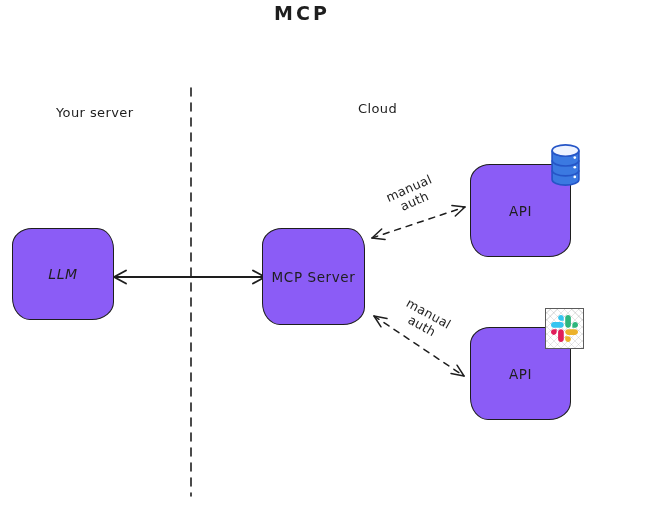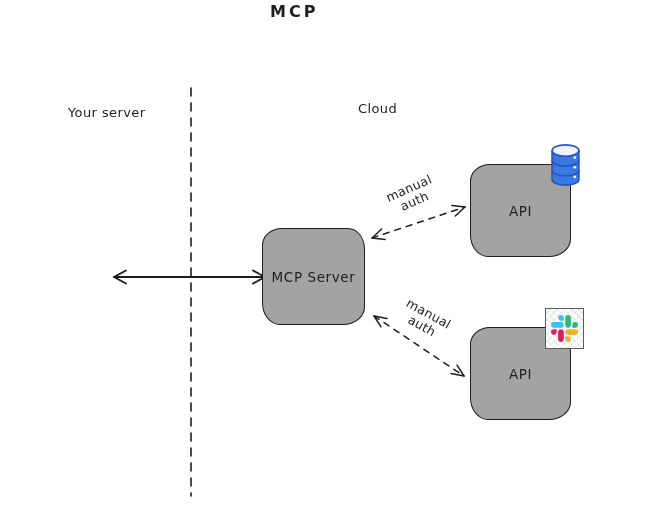--- a/index.html
+++ b/index.html
@@ -3,28 +3,28 @@
 <meta charset="utf-8">
 <style>
   html,body{margin:0;padding:0;background:#ffffff;}
   .canvas{
     position:relative;width:648px;height:507px;background:#ffffff;overflow:hidden;
     font-family:"DejaVu Sans",sans-serif;color:#1e1e1e;
   }
   .abs{position:absolute;}
   svg.overlay{position:absolute;left:0;top:0;width:648px;height:507px;pointer-events:none;}
   .title{
-    left:270px;top:2px;width:64px;
-    font-size:16px;font-weight:bold;letter-spacing:3px;
+    left:270px;top:2px;width:64px;text-align:center;
+    font-size:19px;font-weight:bold;letter-spacing:3px;
   }
   .region-label{font-size:13px;letter-spacing:.4px;}
-  .your-server{left:68px;top:105px;}
+  .your-server{left:56px;top:105px;}
   .cloud{left:358px;top:101px;}
   .node{
-    position:absolute;border:1.7px solid #1e1e1e;background:#a3a3a3;
+    position:absolute;border:1.7px solid #1e1e1e;background:#8b5cf6;
     border-radius:20px 17px 22px 18px / 17px 21px 18px 22px;
     display:flex;align-items:center;justify-content:center;
     font-size:13.5px;letter-spacing:.6px;
   }
   .node-llm{left:12px;top:228px;width:100px;height:90px;font-style:italic;font-size:14px;}
   .node-mcp{left:262px;top:228px;width:101px;height:95px;}
   .node-api-db{left:470px;top:164px;width:99px;height:91px;}
   .node-api-slack{left:470px;top:327px;width:99px;height:91px;}
   .edge-label{font-size:13px;letter-spacing:.3px;}
   .mcp-auth{left:145px;top:254px;width:90px;text-align:center;word-spacing:4px;}
@@ -64,20 +64,23 @@
       <path d="M374,316 L464,376" stroke-dasharray="6 6"></path>
       <path d="M451,373.5 L464,376 L457,365.2"></path>
       <path d="M381,326.8 L374,316 L387,318.5"></path>
     </g>
   </svg>
 
   <div class="abs title">MCP</div>
   <div class="abs region-label your-server">Your server</div>
   <div class="abs region-label cloud">Cloud</div>
 
+  <div class="node node-llm">
+    <span>LLM</span>
+  </div>
 
   <div class="node node-mcp">
     <span>MCP Server</span>
   </div>
 
   <div class="node node-api-db">
     <span>API</span>
   </div>
 
   <div class="node node-api-slack">

